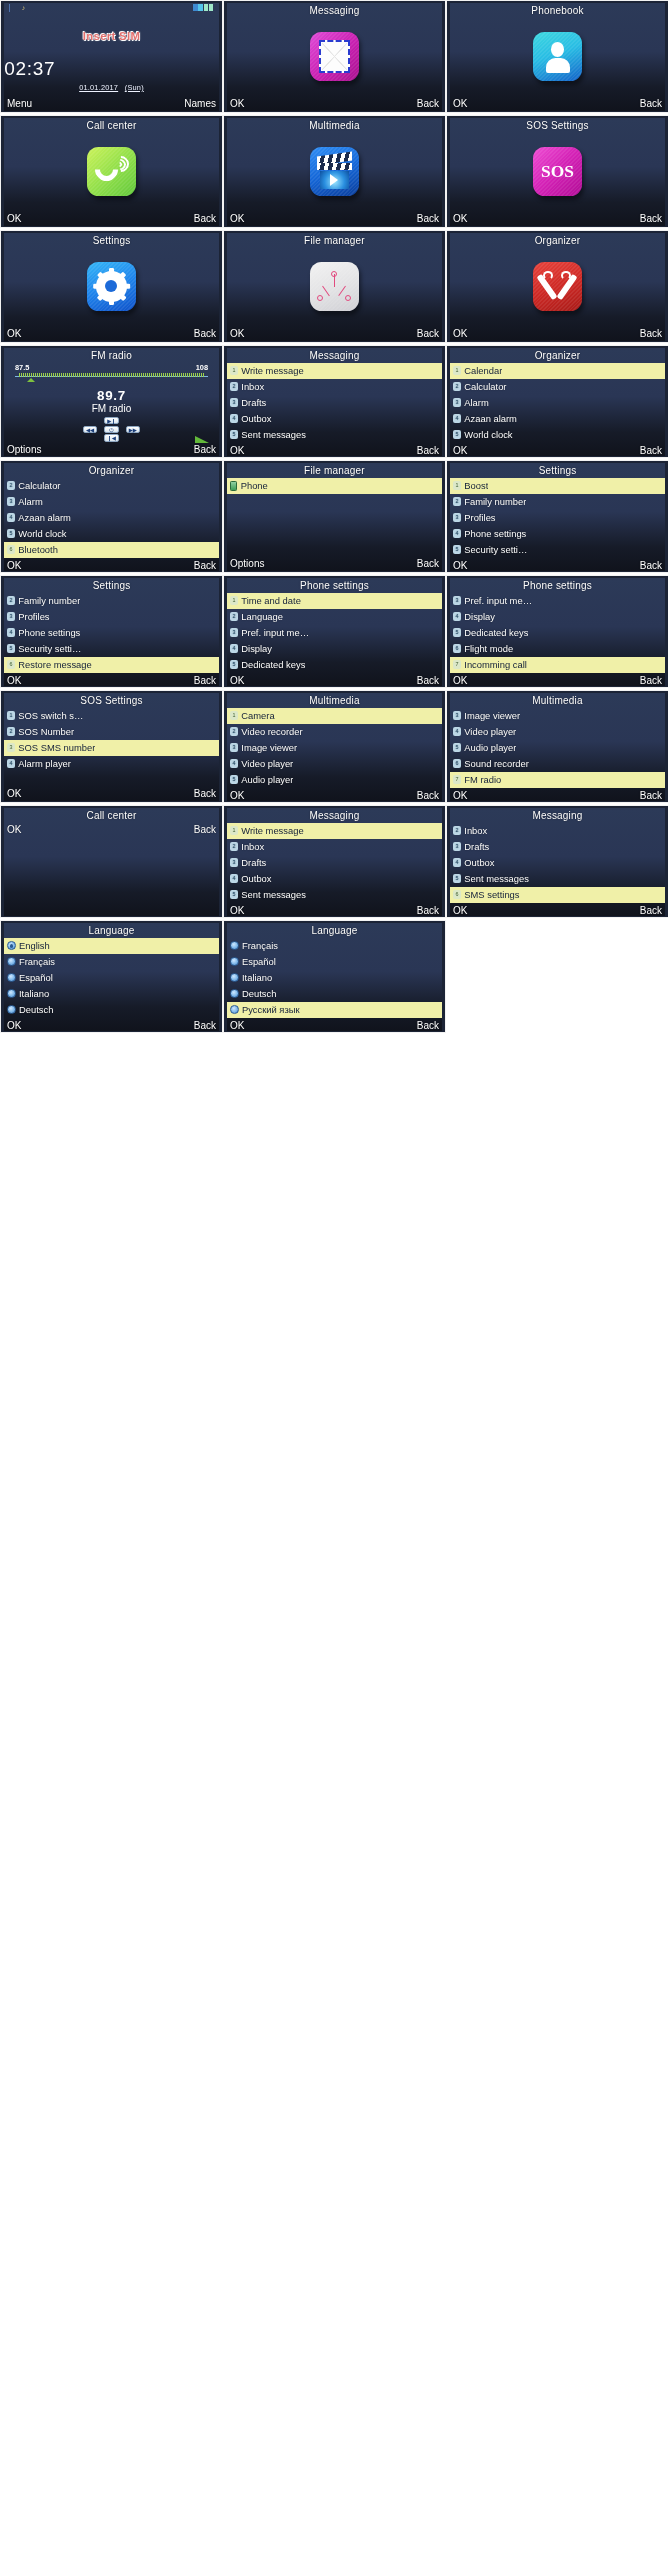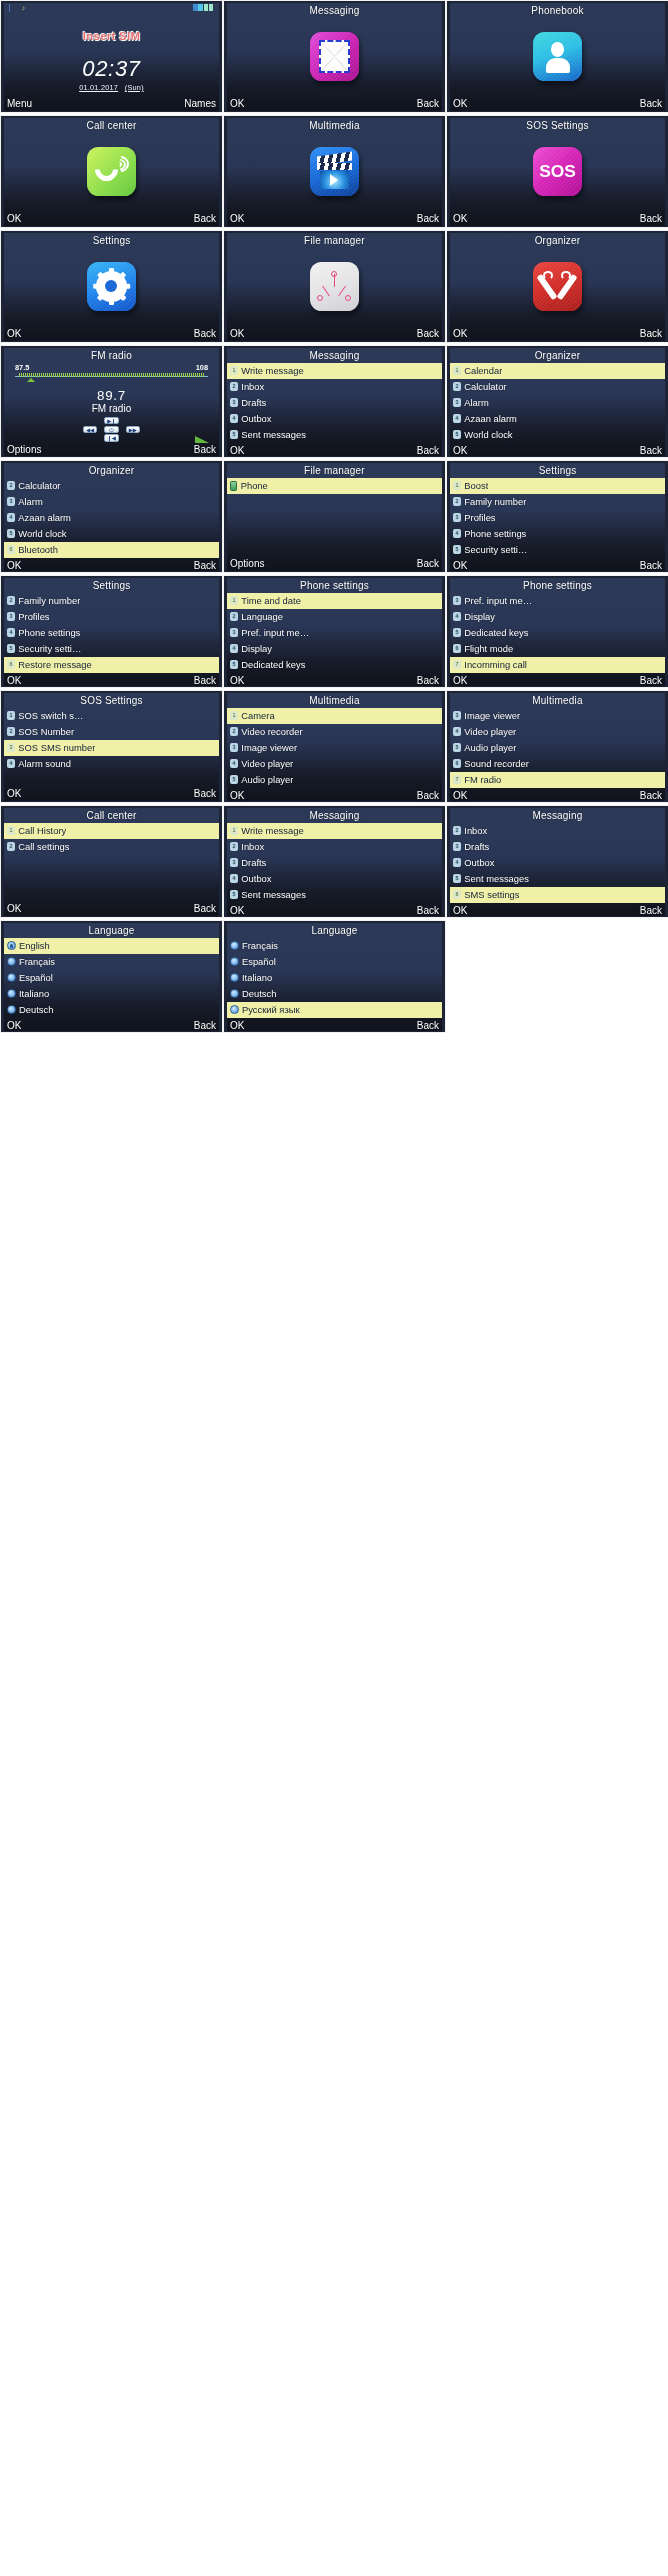--- a/index.html
+++ b/index.html
@@ -110,21 +110,21 @@
   .clapper .mid {
     position:absolute; top:9.4px; left:0; width:35px; height:6.7px;
     background: repeating-linear-gradient(105deg,#fff 0 4px,#1b2b4d 4px 8px);
   }
   .clapper .scr {
     position:absolute; top:16.7px; left:2.7px; width:29.4px; height:18px;
     background: radial-gradient(circle at 50% 60%, #9ee6ff 0%, #2a8fe0 55%, #0d4f9e 100%);
     display:flex; align-items:center; justify-content:center;
   }
   .clapper .play { width:0;height:0;border-left:8.7px solid #fff;border-top:6px solid transparent;border-bottom:6px solid transparent; }
-  .sostext { position:relative; z-index:2; color:#fff; font-weight:bold; font-size:17.4px; letter-spacing:0; font-family:Liberation Sans, sans-serif; }
+  .sostext { position:relative; z-index:2; color:#fff; font-weight:bold; font-size:17.4px; letter-spacing:0; font-family:Liberation Serif, serif; }
   .gear { position:relative; z-index:2; width:31px; height:31px; }
   .gear .ring { position:absolute; inset:0; border-radius:50%; background:#fff; }
   .gear .hole { position:absolute; left:9.4px; top:9.4px; width:12px; height:12px; border-radius:50%; background:#1c6ad8; }
   .gear .t { position:absolute; left:12.7px; top:-3.3px; width:5.4px; height:37px; background:#fff; border-radius:1.3px; }
   .gear .t2 { transform: rotate(45deg); } .gear .t3 { transform: rotate(90deg); } .gear .t4 { transform: rotate(135deg); }
   .fmfolder { position:relative; z-index:2; width:35px; height:33px; }
   .fmfolder .ln { position:absolute; background:#e14a7e; }
   .fmfolder .v { left:16.7px; top:4px; width:1.3px; height:13.4px; }
   .fmfolder .d1 { left:5.4px; top:16px; width:1.3px; height:12px; transform:rotate(-35deg); transform-origin:top; }
   .fmfolder .d2 { left:28px; top:16px; width:1.3px; height:12px; transform:rotate(35deg); transform-origin:top; }
@@ -169,21 +169,21 @@
   }
   
   .fmscreen { flex:1 1 auto; position:relative; color:#fff; }
   .fmrange { display:flex; justify-content:space-between; padding: 1.3px 10.7px 0 10.7px; font-size:7.4px; font-weight:bold; }
   .fmbar { margin: 2px 10.7px 0 10.7px; height:4px; position:relative; }
   .fmbar .track { position:absolute; left:0; right:0; top:1.3px; height:1.3px; background:#7fb7e0; }
   .fmbar .ticks { position:absolute; left:4px; right:4px; top:-1.3px; height:4px;
     background: repeating-linear-gradient(90deg,#9bd24a 0 0.7px, transparent 0.7px 2px); }
   .fmbar .cursor { position:absolute; left:12px; top:4px; width:0;height:0;
     border-left:4px solid transparent;border-right:4px solid transparent;border-bottom:4.7px solid #7ec13f; }
-  .fmfreq { text-align:center; font-size:13.4px; margin-top:9.4px; letter-spacing:0.7px; }
+  .fmfreq { text-align:center; font-size:13.4px; margin-top:9.4px; letter-spacing:0.7px;font-weight:bold; }
   .fmlabel { text-align:center; font-size:10px; margin-top:0px; }
   .fmctl { margin-top:3.3px; display:flex; flex-direction:column; align-items:center; gap:1.3px; position:relative; }
   .btn {
     width:14.7px; height:7.4px; border-radius:2px;
     background: linear-gradient(180deg,#ffffff 0%,#dbe6ef 100%);
     color:#1d3f7a; font-size:5.4px; line-height:7.4px; text-align:center;
     border:0.7px solid #8ea7c2;
   }
   .btnrow { display:flex; gap:6.7px; align-items:center; }
   .vol { position:absolute; right:9.4px; bottom:-1.3px; width:0;height:0;
@@ -197,22 +197,22 @@
   }
   
   .homebody { flex:1 1 auto; position:relative; }
   .insertsim {
     position:absolute; left:0; right:0; top:17.4px; text-align:center;
     color:#e2706e; font-size:11.4px; font-weight:bold;
     text-shadow: 0 0 1.3px #fff, 0 0 2px #fff, 0.7px 0.7px 0 #fff, -0.7px -0.7px 0 #fff;
     letter-spacing:0.3px;
   }
   .clock {
-    position:absolute; left:0; right:0; top:44px; text-align:center;
-    color:#ffffff; font-size:22px; line-height:23px; letter-spacing:0.7px;font-style:italic;
+    position:absolute; left:0; right:0; top:44px; text-align:left;
+    color:#ffffff; font-size:19px; line-height:23px; letter-spacing:0.7px;
   }
   .datebar {
     position:absolute; left:0; right:0; top:70px; text-align:center;
     color:#eef2ff; font-size:7.4px; letter-spacing:0.2px;text-decoration:underline;
   }
   .datebar span { margin: 0 3.3px; }
   .empty { background:#ffffff; border:none; }
 </style>
 </head>
 <body>
@@ -661,21 +661,21 @@
           <div class="row">
             <div class="num">2</div>
             <div class="lbl">SOS Number</div>
           </div>
           <div class="row sel">
             <div class="num">3</div>
             <div class="lbl">SOS SMS number</div>
           </div>
           <div class="row">
             <div class="num">4</div>
-            <div class="lbl">Alarm sound</div>
+            <div class="lbl">Alarm player</div>
           </div>
         </div>
         <div class="softkeys">
           <span>OK</span>
           <span>Back</span>
         </div>
       </div>
     </div>
     <div class="cell">
       <div class="screen">
@@ -735,30 +735,20 @@
         </div>
         <div class="softkeys">
           <span>OK</span>
           <span>Back</span>
         </div>
       </div>
     </div>
     <div class="cell">
       <div class="screen">
         <div class="title">Call center</div>
-        <div class="list">
-          <div class="row sel">
-            <div class="num">1</div>
-            <div class="lbl">Call History</div>
-          </div>
-          <div class="row">
-            <div class="num">2</div>
-            <div class="lbl">Call settings</div>
-          </div>
-        </div>
         <div class="softkeys">
           <span>OK</span>
           <span>Back</span>
         </div>
       </div>
     </div>
     <div class="cell">
       <div class="screen">
         <div class="title">Messaging</div>
         <div class="list">

